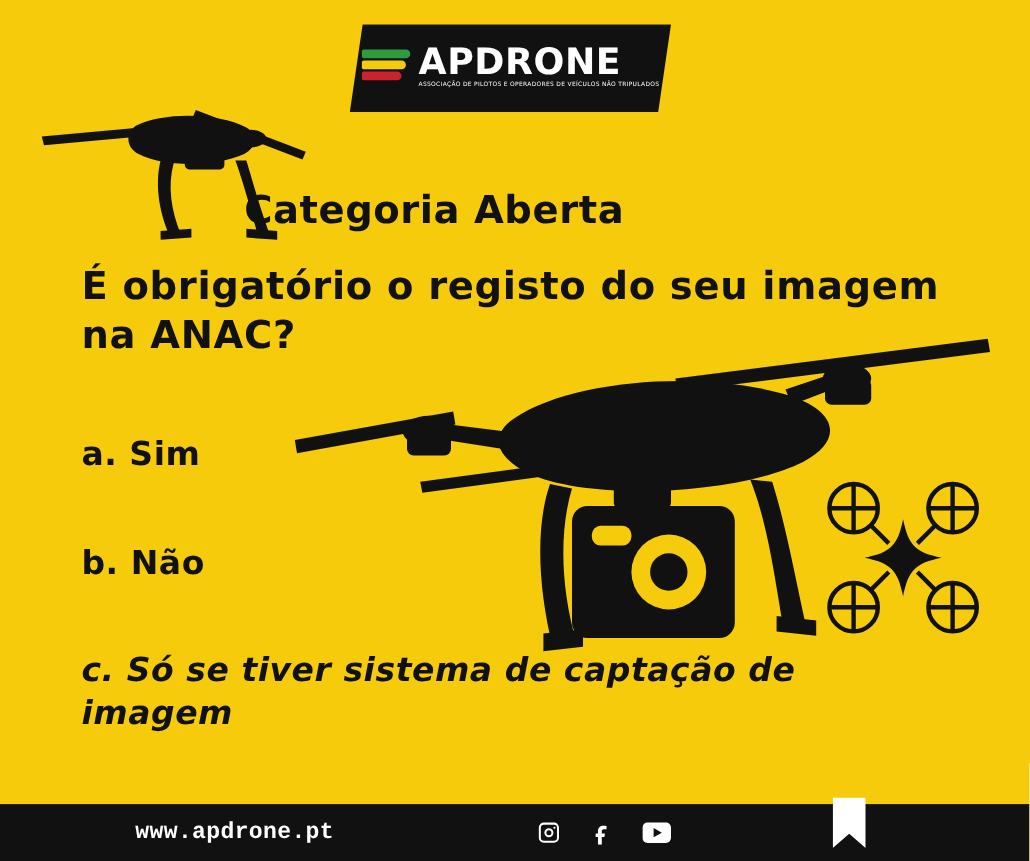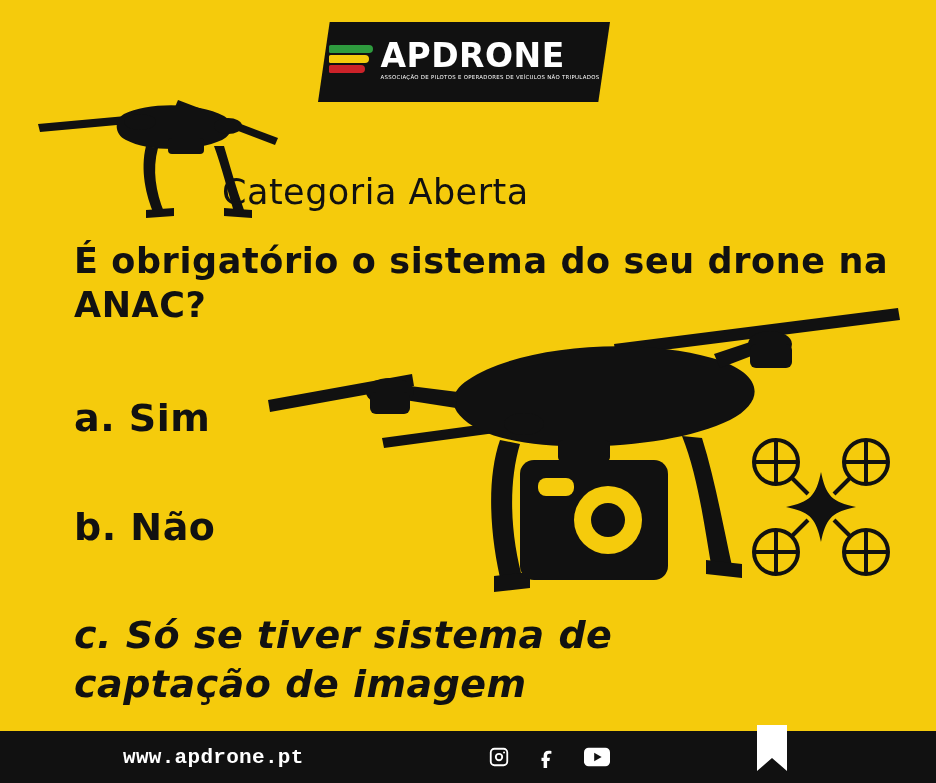--- a/index.html
+++ b/index.html
@@ -72,21 +72,21 @@
     margin-top: 3px;
     white-space: nowrap;
   }
 
   
   .category {
     position: absolute;
     top: 172px;
     left: 222px;
     font-family: "DejaVu Sans", sans-serif;
-    font-weight: normal;
+    font-weight: bold;
     font-size: 35px;
     color: #111111;
     letter-spacing: 0.5px;
   }
   .question {
     position: absolute;
     top: 240px;
     left: 74px;
     width: 830px;
     font-family: "DejaVu Sans", sans-serif;
@@ -100,21 +100,21 @@
   .answers {
     position: absolute;
     top: 394px;
     left: 74px;
     width: 760px;
     z-index: 5;
   }
   .answer {
     font-family: "DejaVu Sans", sans-serif;
     font-weight: bold;
-    font-size: 38px;
+    font-size: 30px;
     color: #111111;
     letter-spacing: 0.5px;
     line-height: 1.3;
   }
   .answer.a { margin-bottom: 60px; }
   .answer.b { margin-bottom: 58px; }
   .answer.c { width: 720px; font-style: italic; }
 
   
   .footer {
@@ -212,21 +212,21 @@
       </div>
       <div class="logo-text-wrap">
         <div class="logo-text">APDRONE</div>
         <div class="logo-sub">ASSOCIAÇÃO DE PILOTOS E OPERADORES DE VEÍCULOS NÃO TRIPULADOS</div>
       </div>
     </div>
   </div>
 
   <div class="category">Categoria Aberta</div>
 
-  <div class="question">É obrigatório o sistema do seu drone na ANAC?</div>
+  <div class="question">É obrigatório o registo do seu imagem na ANAC?</div>
 
   <div class="answers">
     <div class="answer a">a. Sim</div>
     <div class="answer b">b. Não</div>
     <div class="answer c">c. Só se tiver sistema de captação de imagem</div>
   </div>
 
   <div class="drone-big">
     <svg viewBox="0 0 640 306" width="640" height="306" aria-hidden="true">
       <g fill="#111111">

